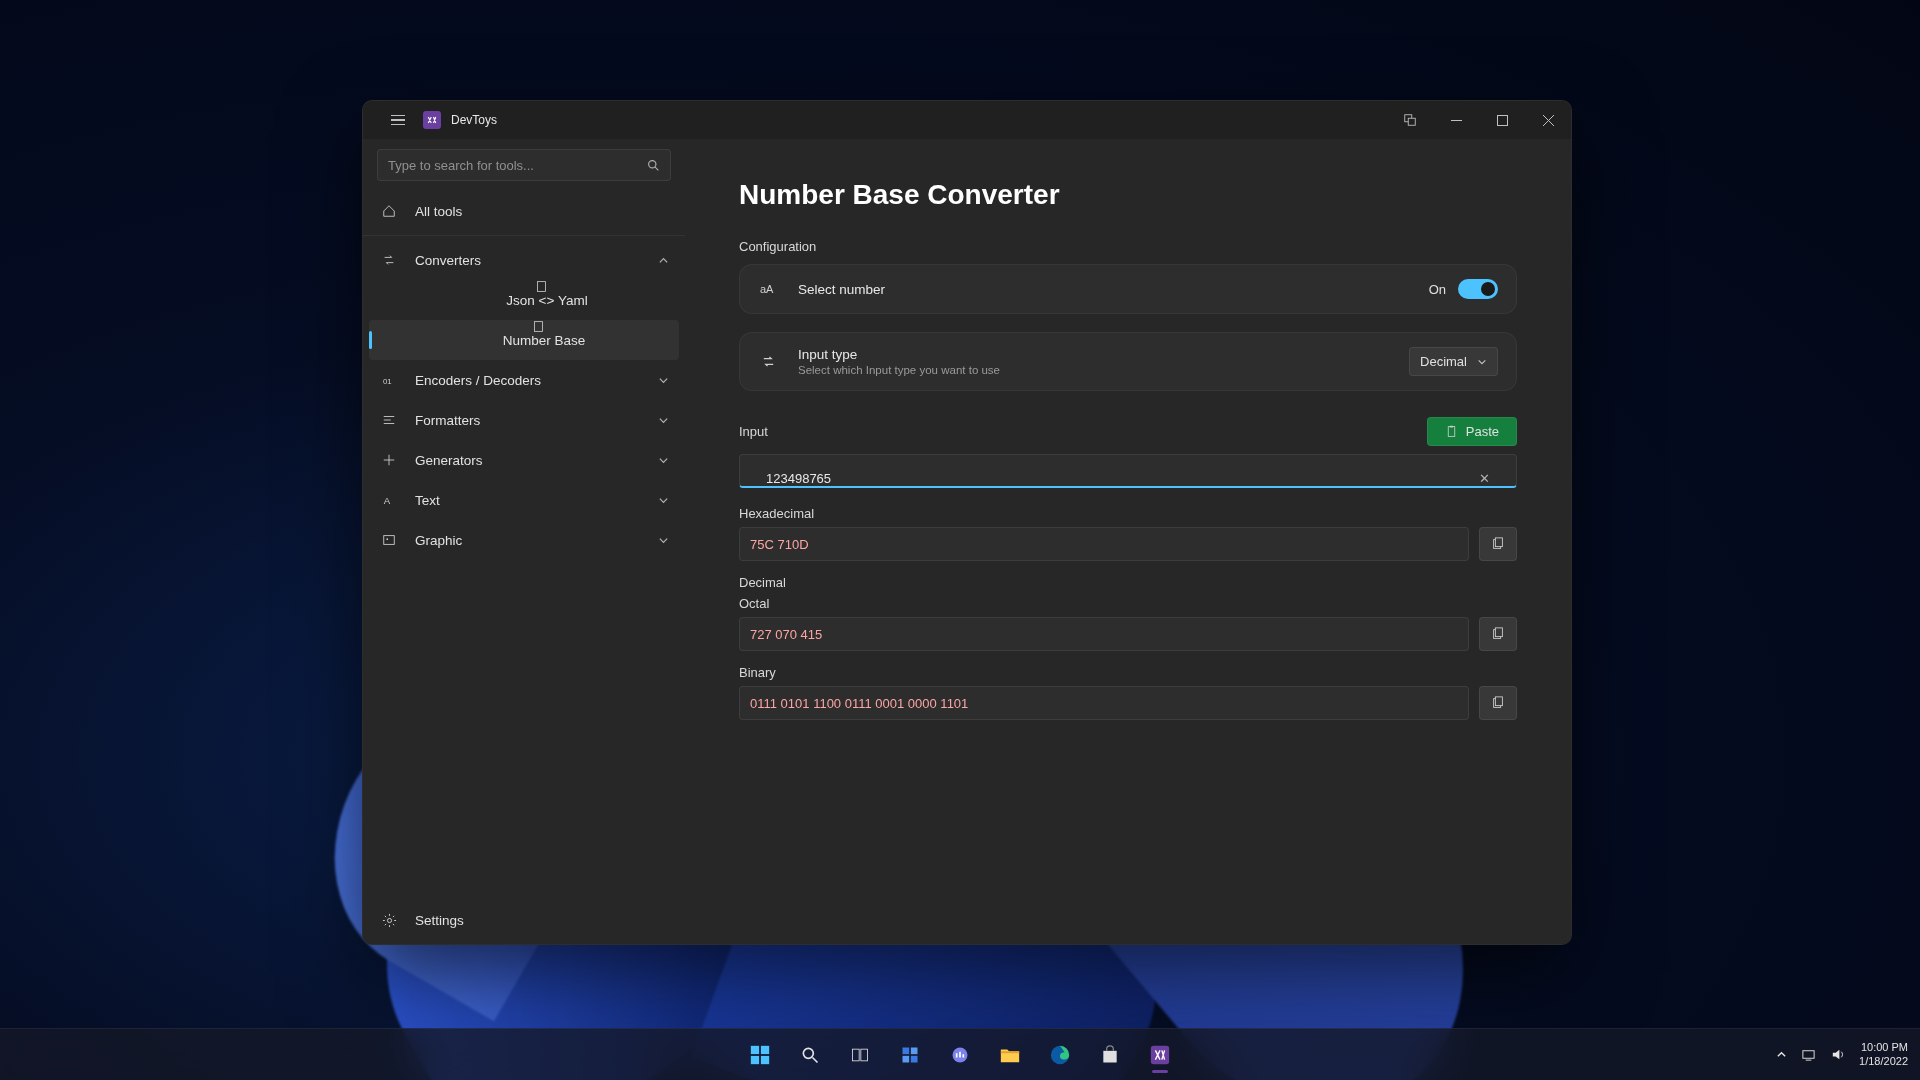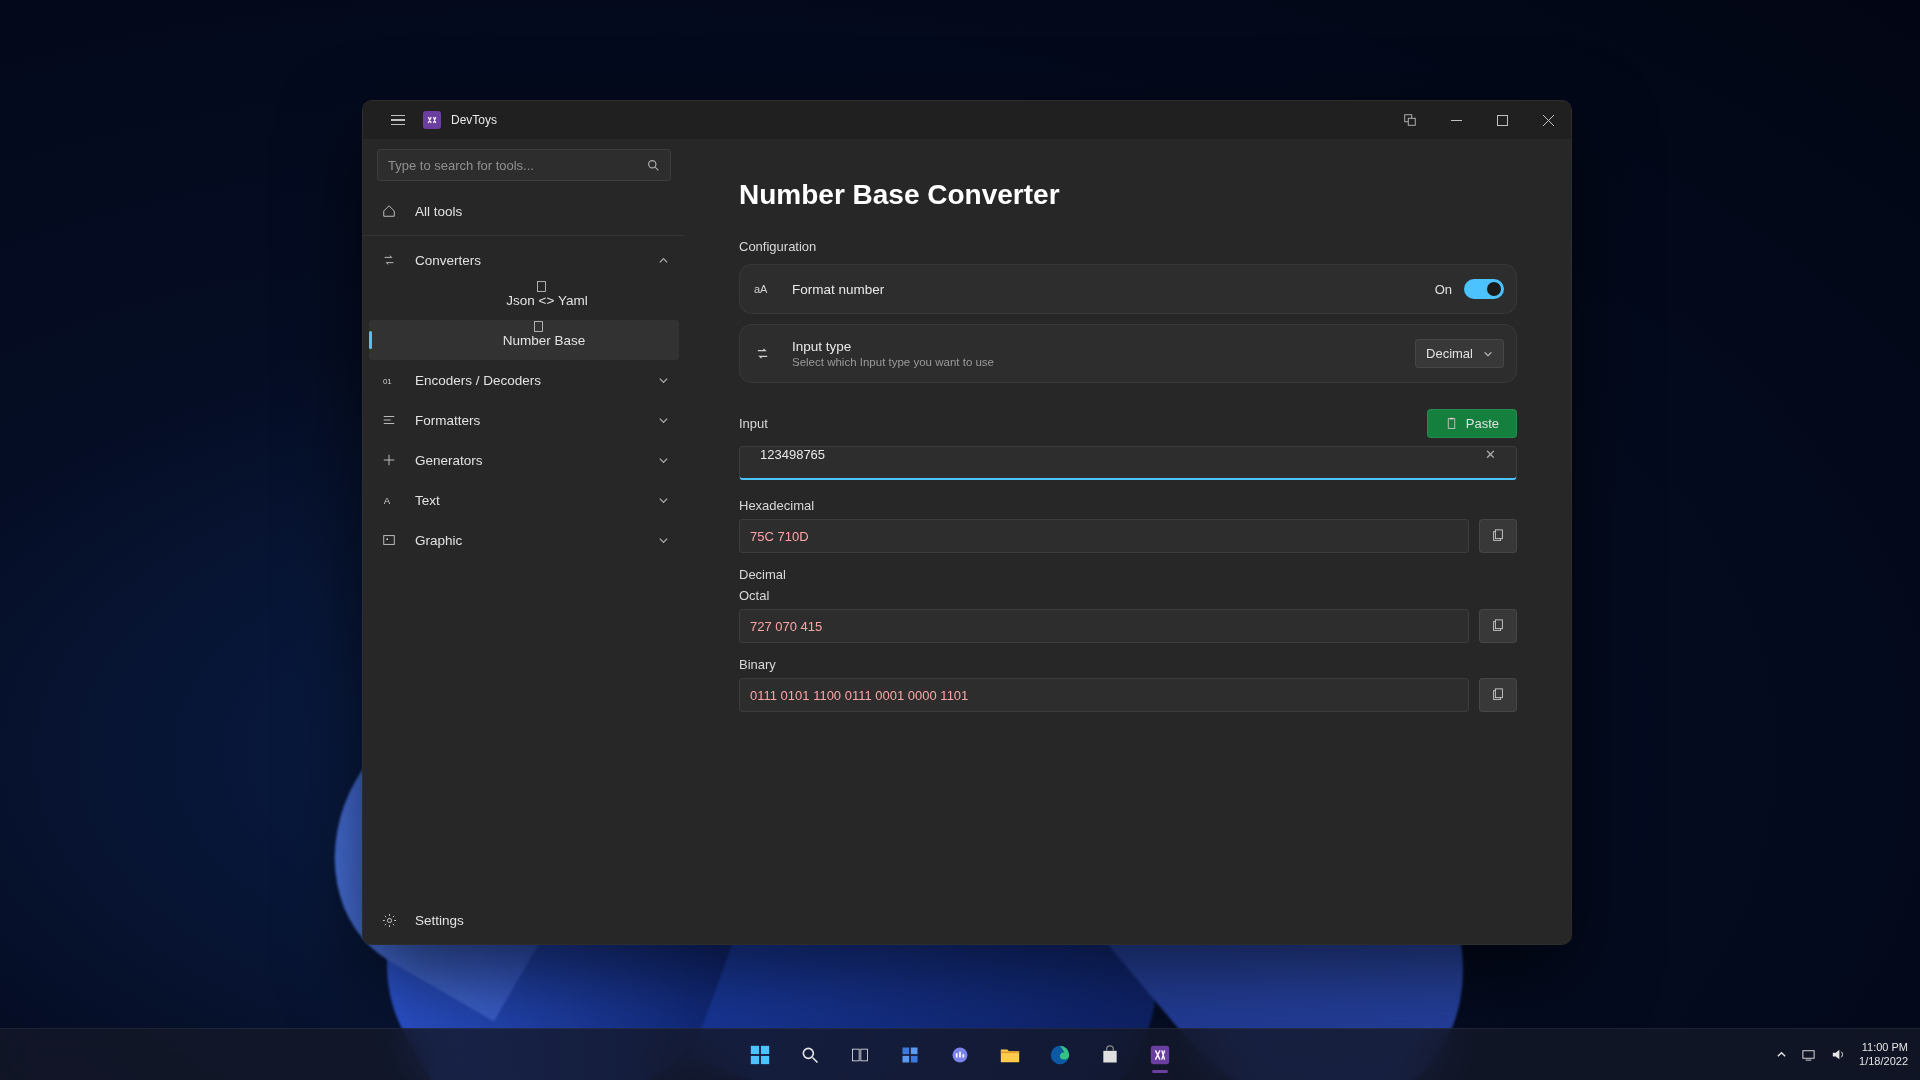--- a/index.html
+++ b/index.html
@@ -123,24 +123,24 @@
 }
 
 .page-title{ color:#ffffff; font-size:28px; font-weight:600; margin-bottom:28px;}
 
 .section-label{ color:#d8d8d8; font-size:13px; margin-bottom:10px;}
 
 .config-card{
   background:#2d2d2d;
   border:1px solid rgba(255,255,255,0.05);
   border-radius:13px;
-  padding:14px 12px;
+  padding:14px 18px;
   display:flex;
   align-items:center;
-  margin-bottom:10px;
+  margin-bottom:18px;
 }
 .config-ico{ width:20px; color:#d0d0d0; margin-right:20px; display:flex; justify-content:center;}
 .config-text{flex:1;}
 .config-title{color:#e8e8e8; font-size:13.5px;}
 .config-sub{color:#9a9a9a; font-size:11.5px; margin-top:2px;}
 
 .toggle-wrap{display:flex;align-items:center;gap:12px;}
 .toggle-label{color:#e0e0e0;font-size:13px;}
 .toggle{ width:40px; height:20px; background:#4cc2ff; border-radius:10px; position:relative; cursor:pointer;}
 .toggle .knob{position:absolute; right:3px; top:3px; width:14px; height:14px; background:#1a1a1a; border-radius:50%;}
@@ -153,21 +153,21 @@
 .io-row{display:flex;align-items:center;justify-content:space-between;margin-top:26px;margin-bottom:8px;}
 .io-label{color:#d8d8d8;font-size:13px;}
 .paste-btn{
   background:#15803d;border:1px solid rgba(255,255,255,0.08);border-radius:4px;
   padding:6px 17px;display:flex;align-items:center;gap:8px;color:#e0e0e0;font-size:13px;cursor:pointer;
 }
 
 .input-field{
   width:100%; background:#2d2d2d; border:1px solid rgba(255,255,255,0.08);
   border-bottom:2px solid #4cc2ff; border-radius:4px; height:34px;
-  display:flex; align-items:flex-start; padding:0 20px; margin-bottom:18px;
+  display:flex; align-items:flex-end; padding:0 26px; margin-bottom:18px;
 }
 .input-field input{flex:1;background:transparent;border:none;outline:none;color:#e8e8e8;font-size:13px;}
 .clear-x{color:#b0b0b0;cursor:pointer;font-size:13px;}
 
 .out-label{color:#d8d8d8;font-size:13px;margin-bottom:6px;margin-top:6px;}
 .out-row{display:flex;gap:10px;align-items:stretch;margin-bottom:14px;}
 .out-field{
   flex:1;background:#2d2d2d;border:1px solid rgba(255,255,255,0.08);border-radius:4px;
   height:34px;display:flex;align-items:center;padding:0 10px;color:#fca5a5;font-size:13px;
 }
@@ -387,21 +387,21 @@
 
       <div class="section-label">Configuration</div>
 
       <div class="config-card">
         <span class="config-ico">
             <svg width="16" height="16" viewBox="0 0 16 16">
               <text x="0" y="12" font-size="11" fill="#d0d0d0">aA</text>
             </svg>
           </span>
         <div class="config-text">
-          <div class="config-title">Format number</div>
+          <div class="config-title">Select number</div>
         </div>
         <div class="toggle-wrap">
           <span class="toggle-label">On</span>
           <div class="toggle">
               <div class="knob"></div>
             </div>
         </div>
       </div>
 
       <div class="config-card">
@@ -549,17 +549,17 @@
           <line x1="5" y1="14" x2="11" y2="14" stroke="#e4e4e4"></line>
         </svg>
       </span>
     <span>
         <svg width="15" height="15" viewBox="0 0 16 16">
           <path d="M3 6v4h3l4 3V3L6 6z" fill="#e4e4e4"></path>
           <path d="M12 5a4 4 0 010 6" stroke="#e4e4e4" fill="none"></path>
         </svg>
       </span>
     <div class="clock">
-      <div>11:00 PM</div>
+      <div>10:00 PM</div>
       <div>1/18/2022</div>
     </div>
   </div>
 </div>
 
 </body></html>

